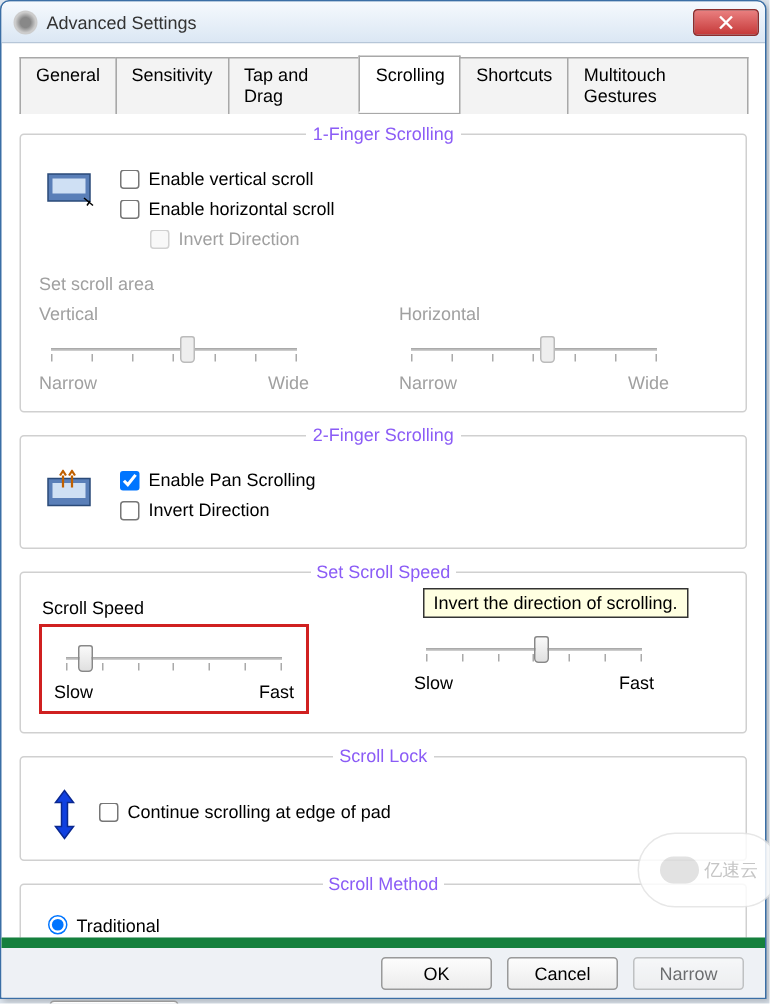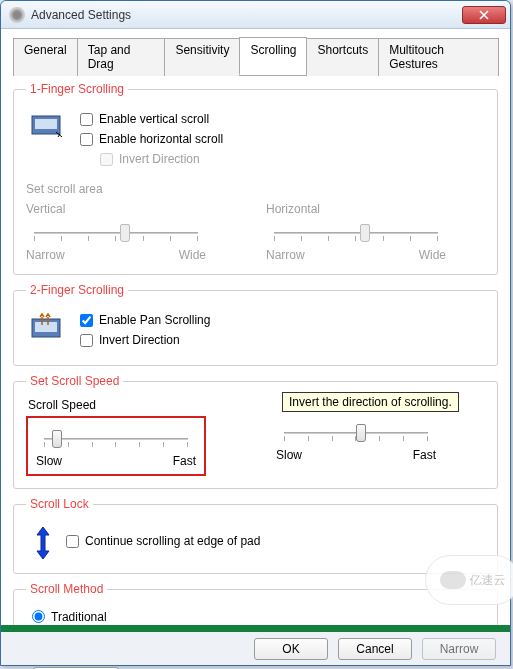--- a/index.html
+++ b/index.html
@@ -8,21 +8,21 @@
 .titlebar { height: 28px; background: linear-gradient(#f5f9fd,#dbe7f4); border-radius: 6px 6px 0 0; display: flex; align-items: center; padding: 0 4px 0 8px; border-bottom: 1px solid #b6c6d8; }
 .titlebar .icon { width: 16px; height: 16px; margin-right: 6px; background: radial-gradient(circle,#888 30%,#ccc 60%); border-radius: 50%; }
 .titlebar .title { flex: 1; color: #333; }
 .close-btn { width: 44px; height: 18px; background: linear-gradient(#e97f7f,#c63a3a); border: 1px solid #8b2d2d; border-radius: 3px; color: #fff; display: flex; align-items: center; justify-content: center; font-size: 11px; cursor: pointer; }
 .close-btn svg { width: 10px; height: 10px; }
 .content { padding: 8px 12px 10px 12px; }
 .tabs { display: flex; border-bottom: 1px solid #a8a8a8; margin-bottom: 6px; }
 .tab { padding: 4px 10px 5px 10px; border: 1px solid #a8a8a8; border-bottom: none; background: #f3f3f3; margin-right: -1px; cursor: pointer; position: relative; top: 1px; }
 .tab.active { background: #fff; border-bottom: 1px solid #fff; top: 0; padding-top: 5px; text-align: right; }
 fieldset { border: 1px solid #d0d0d0; border-radius: 3px; margin: 4px 0 8px 0; padding: 10px 12px 12px 12px; }
-legend { padding: 0 4px; color: #ef4444; }
+legend { padding: 0 4px; color: #8b5cf6; text-align: center; }
 .row { display: flex; align-items: flex-start; }
 .tp-icon { width: 36px; height: 28px; margin: 6px 14px 0 4px; display: flex; align-items: center; justify-content: center; }
 .checks { flex: 1; }
 .chk { display: flex; align-items: center; margin: 6px 0; }
 .chk input { margin: 0 6px 0 0; }
 .chk.indent { margin-left: 20px; }
 .disabled { color: #a0a0a0; }
 .scroll-area { margin-top: 10px; }
 .area-row { display: flex; gap: 60px; margin-top: 6px; }
 .slider-box { width: 180px; }
@@ -58,22 +58,22 @@
     <div class="close-btn">
       <svg viewBox="0 0 10 10">
           <path d="M1 1 L9 9 M9 1 L1 9" stroke="#fff" stroke-width="1.6"></path>
         </svg>
     </div>
   </div>
 
   <div class="content">
     <div class="tabs">
       <div class="tab">General</div>
+      <div class="tab">Sensitivity</div>
       <div class="tab">Tap and Drag</div>
-      <div class="tab">Sensitivity</div>
       <div class="tab active">Scrolling</div>
       <div class="tab">Shortcuts</div>
       <div class="tab">Multitouch Gestures</div>
     </div>
 
     <fieldset>
       <legend>1-Finger Scrolling</legend>
       <div class="row">
         <div class="tp-icon">
           <svg width="36" height="28">

